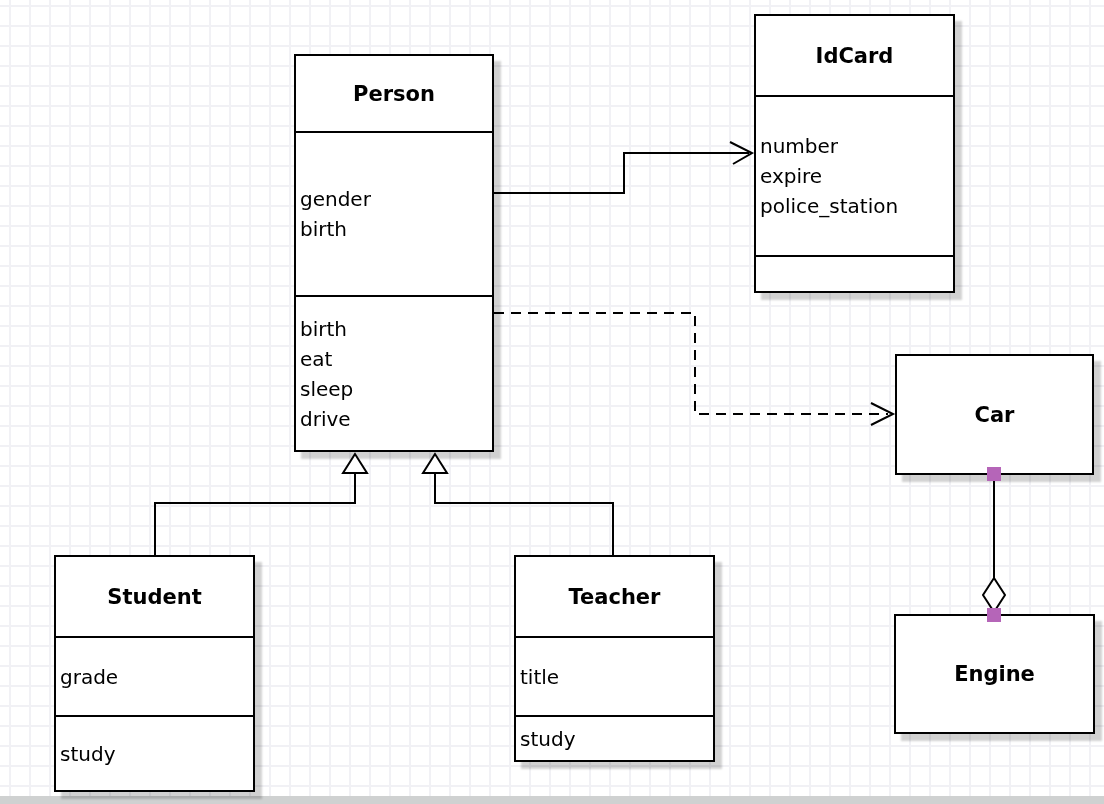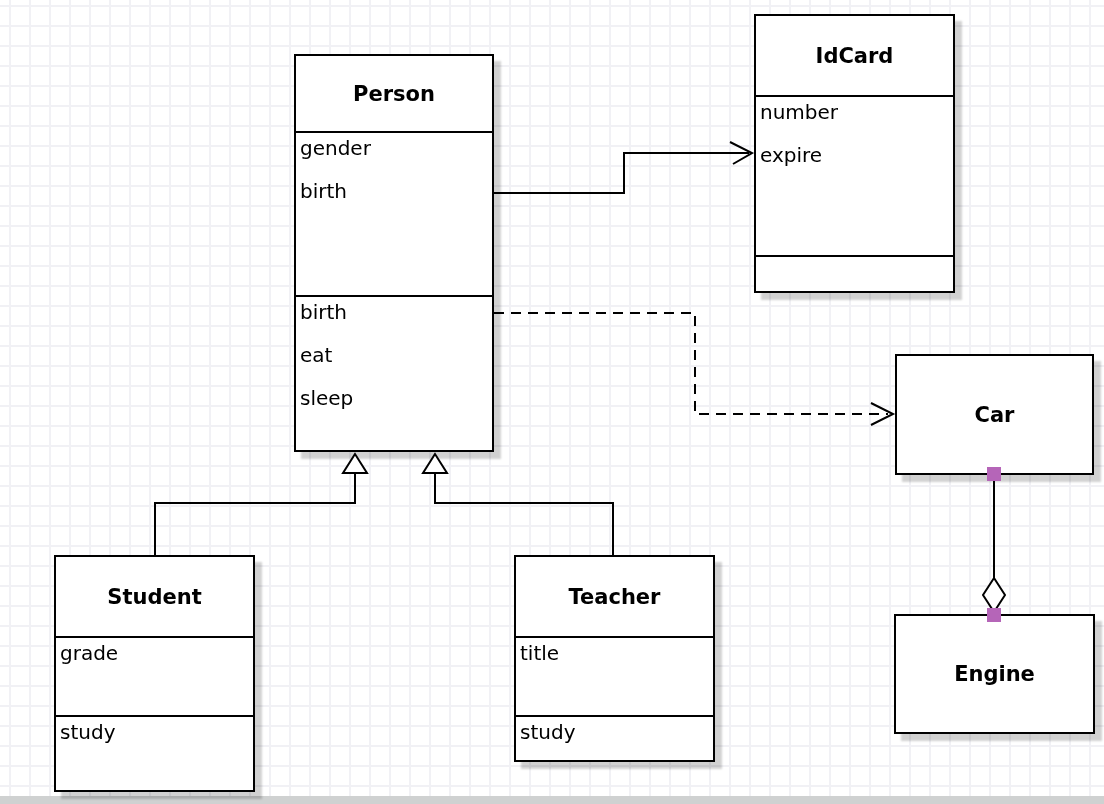--- a/index.html
+++ b/index.html
@@ -34,25 +34,24 @@
   .uml-title{
     display:flex;align-items:center;justify-content:center;
     font-weight:bold;font-size:21px;color:#000;
     box-sizing:border-box;
     flex:0 0 auto;
     border-radius:11px;
   }
   .uml-sec{
     box-sizing:border-box;
     border-top:2px solid #000000;
-    display:flex;flex-direction:column;
+    display:flex;flex-direction:column;justify-content:center;
     padding-left:4px;
     font-size:20px;line-height:30px;color:#000;
     flex:0 0 auto;
-    gap:13px;
   }
   .uml-sec.grow{flex:1 1 auto;}
 
   
   #person {left:294px;top:54px;width:200px;height:398px;}
   #person .uml-title{height:75px;}
   #person .attrs{height:164px;}
   #idcard {left:754px;top:14px;width:201px;height:279px;}
   #idcard .uml-title{height:79px;}
   #idcard .attrs{height:160px;}
@@ -82,28 +81,30 @@
   <div class="uml-class" id="person">
     <div class="uml-title">Person</div>
     <div class="uml-sec attrs">
       <div>gender</div>
       <div>birth</div>
     </div>
     <div class="uml-sec grow">
       <div>birth</div>
       <div>eat</div>
       <div>sleep</div>
+      <div>drive</div>
     </div>
   </div>
 
   <div class="uml-class" id="idcard">
     <div class="uml-title">IdCard</div>
     <div class="uml-sec attrs">
       <div>number</div>
       <div>expire</div>
+      <div>police_station</div>
     </div>
     <div class="uml-sec grow"></div>
   </div>
 
   <div class="uml-class" id="car">
     <div class="uml-title">Car</div>
   </div>
 
   <div class="uml-class" id="student">
     <div class="uml-title">Student</div>

